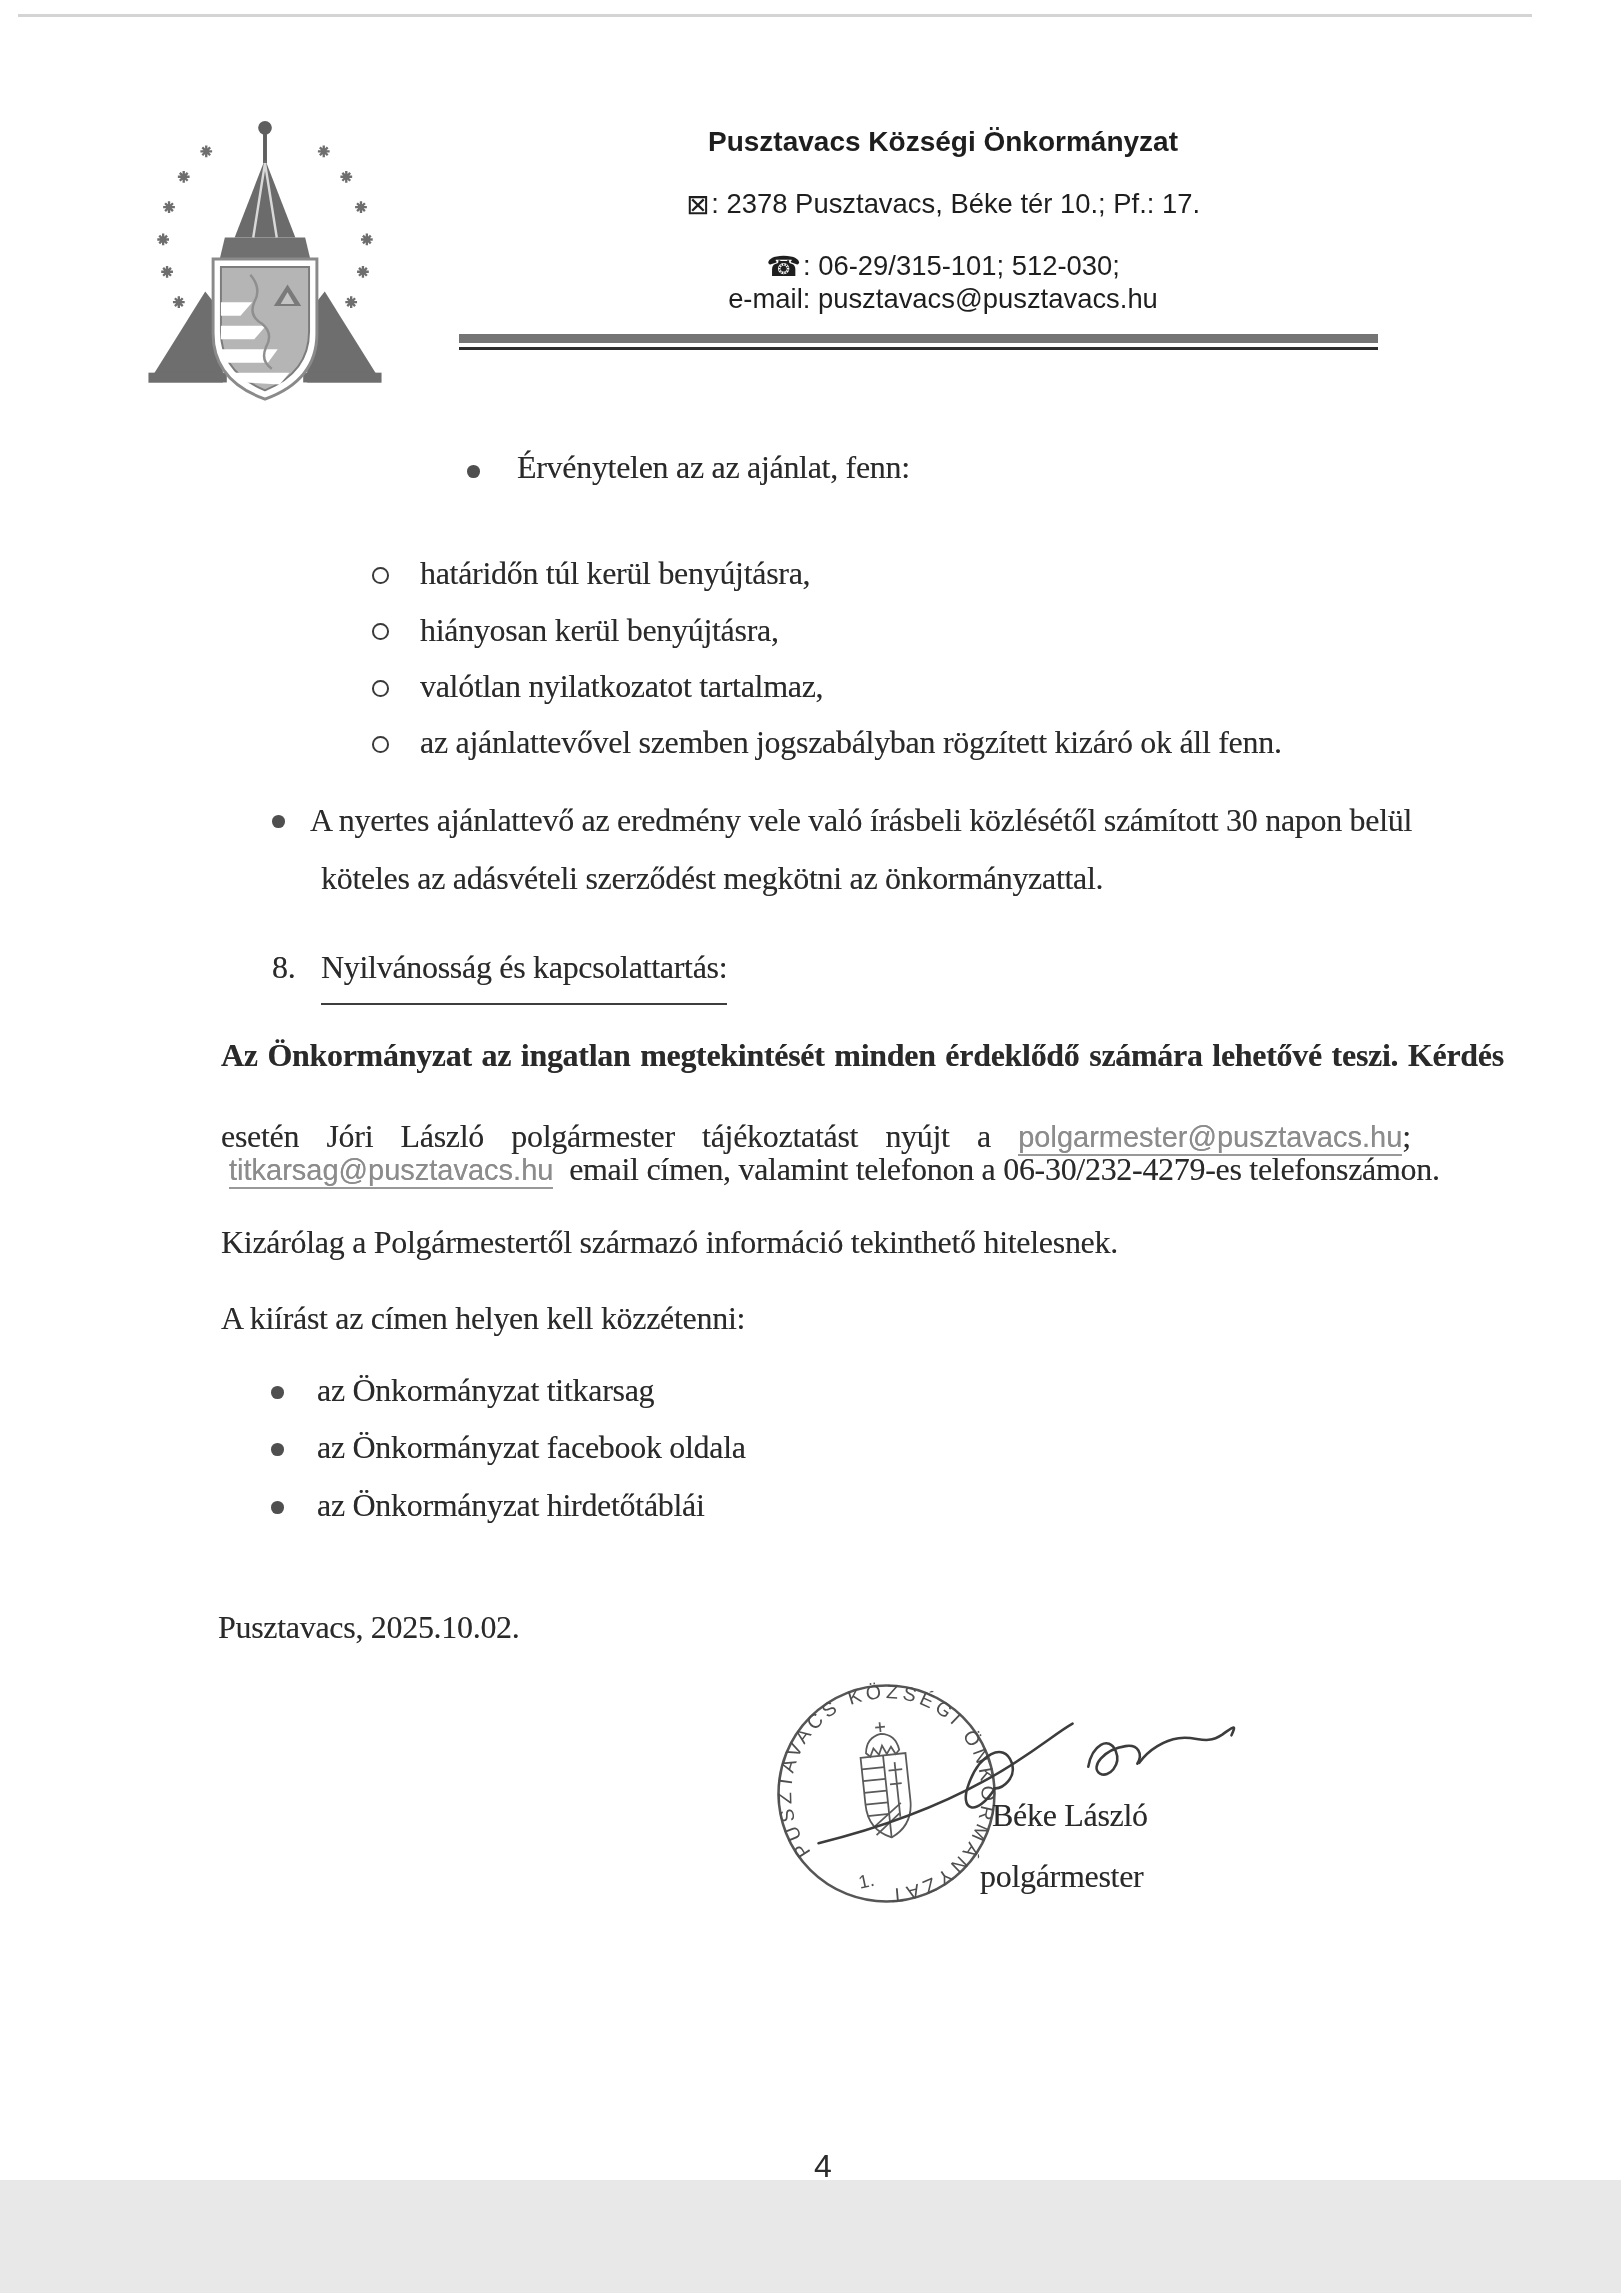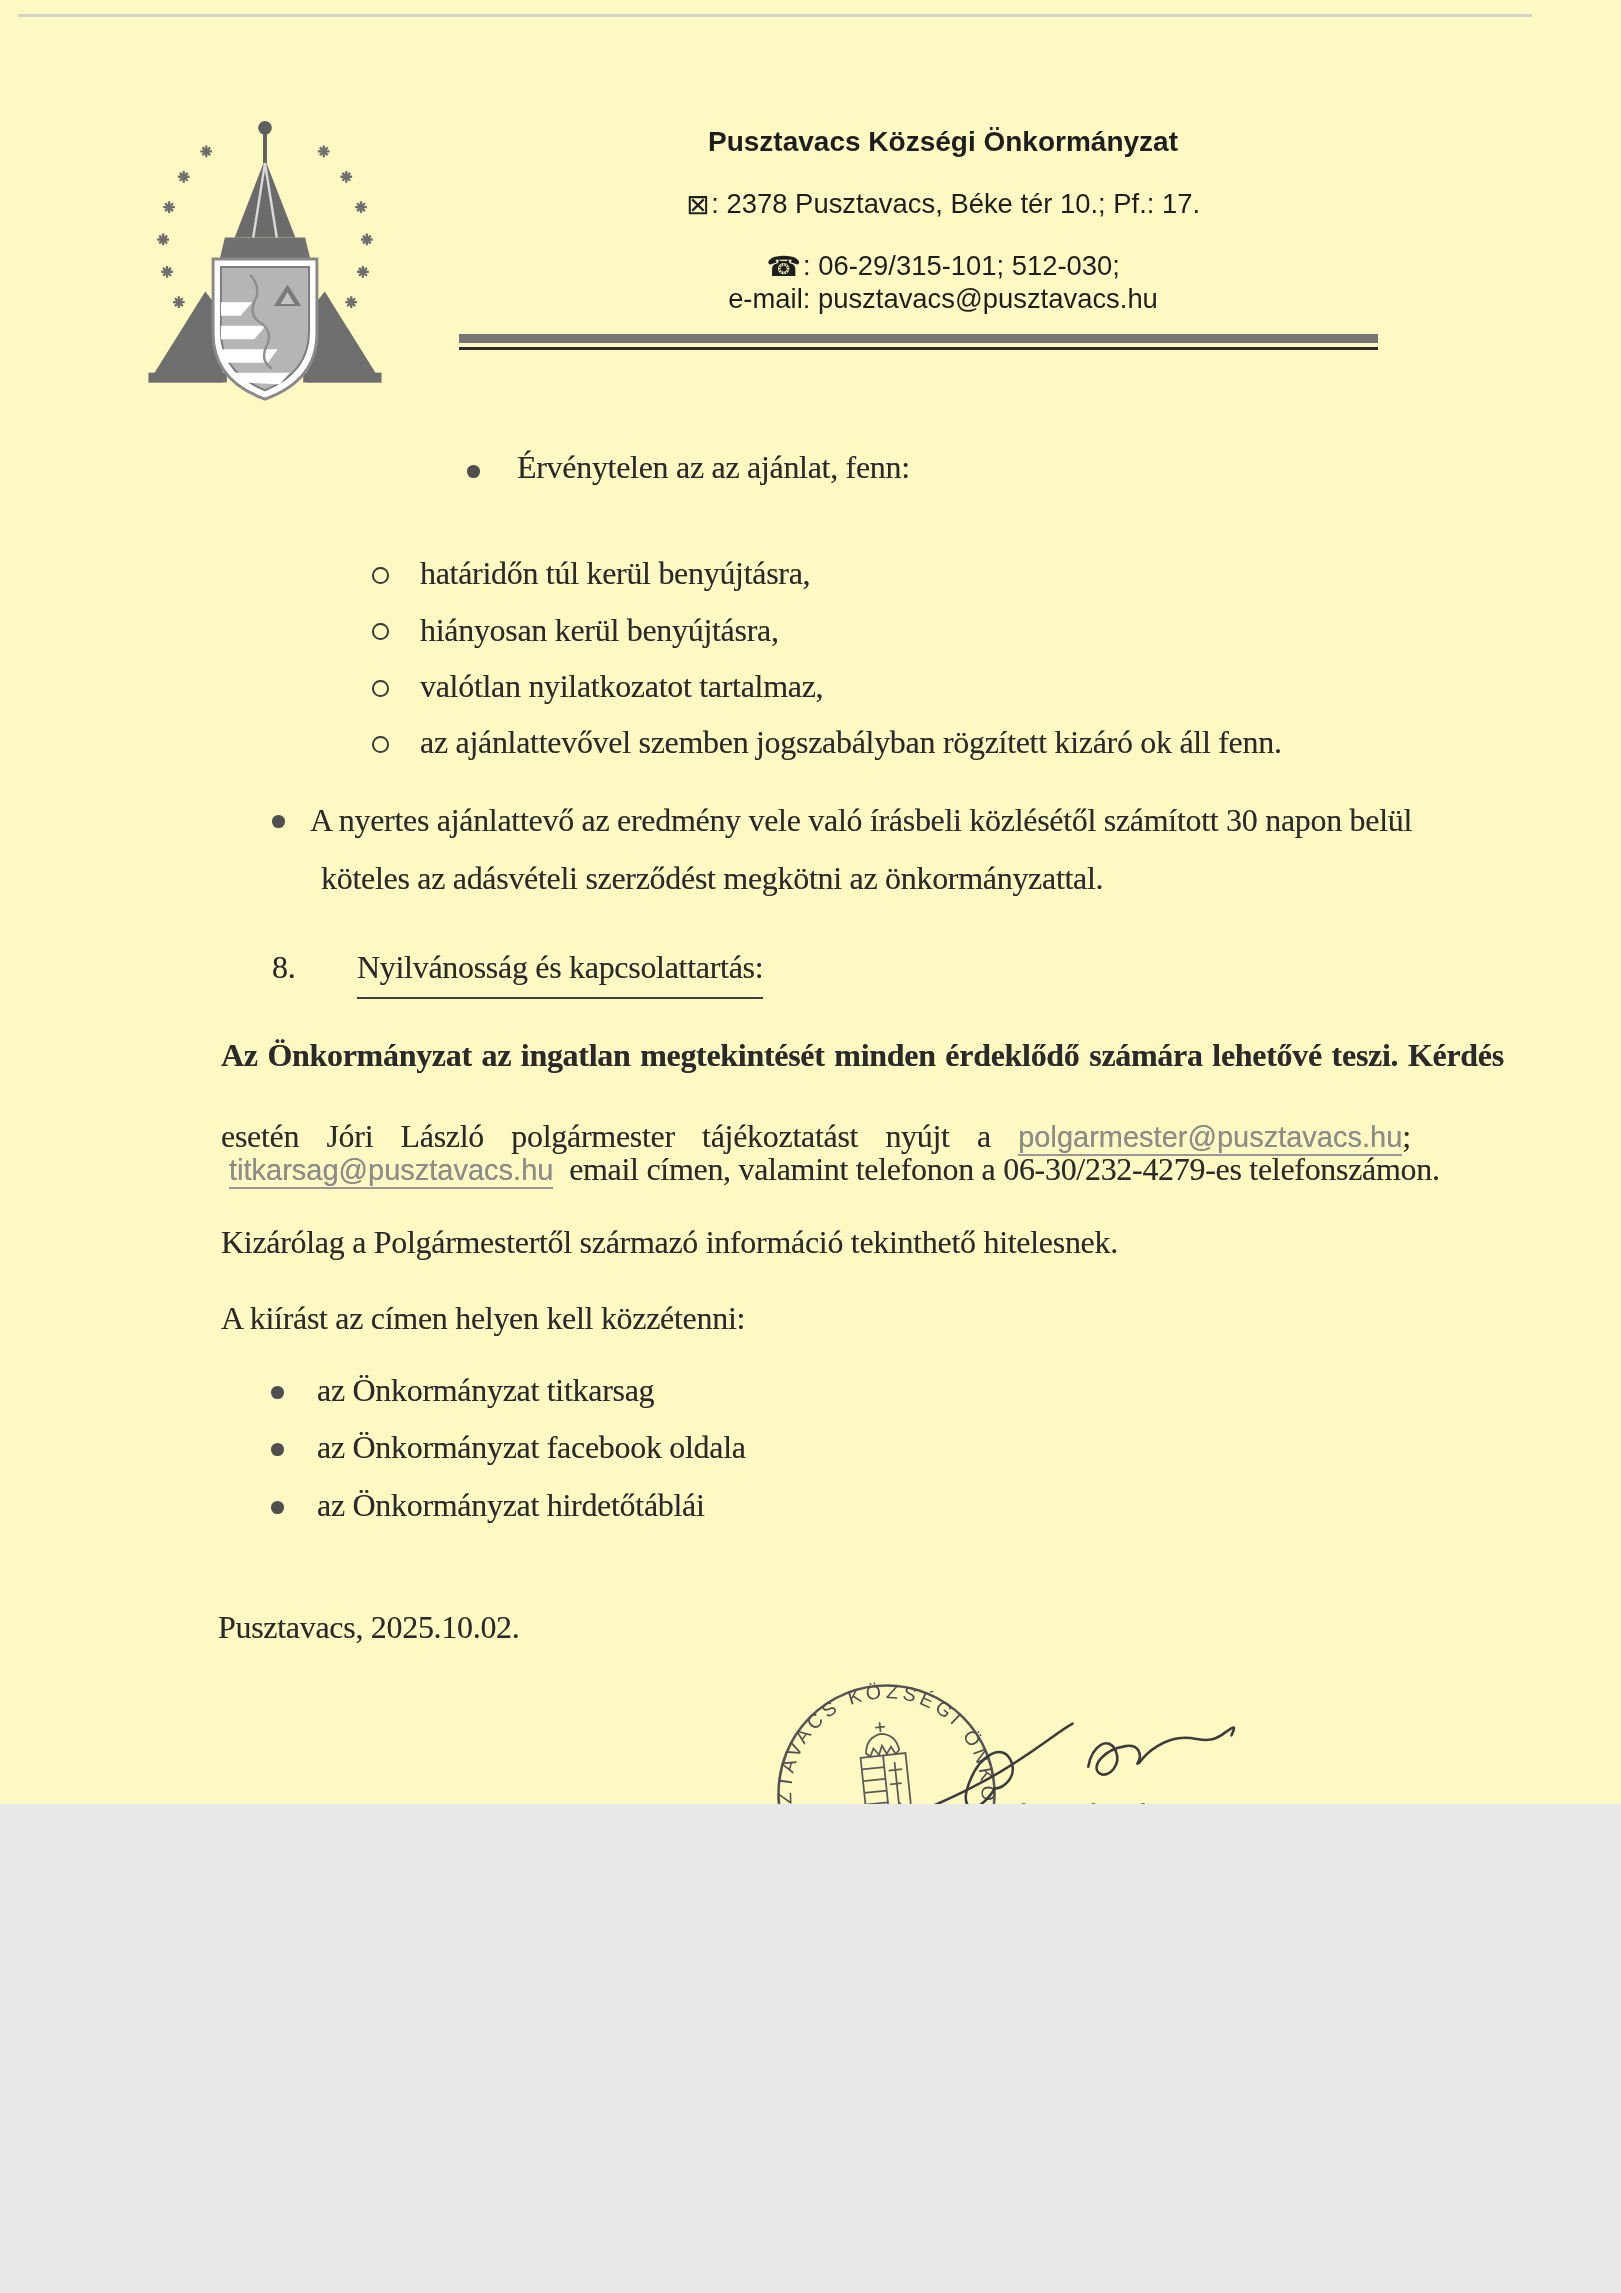--- a/index.html
+++ b/index.html
@@ -1,17 +1,17 @@
 <!DOCTYPE html>
 <html><head>
 <meta charset="utf-8">
 <style>
   html,body{margin:0;padding:0;background:#e8e8e8;}
   .page{
-    position:relative;width:1621px;height:1804px;background:#fef9c3;
+    position:relative;width:1621px;height:2180px;background:#ffffff;
     overflow:hidden;font-family:"Liberation Serif","DejaVu Serif",serif;color:#2a2a2a;
   }
   .abs{position:absolute;}
   .t{
     position:absolute;font:32px/1.18 "Liberation Serif","DejaVu Serif",serif;
     color:#2a2a2a;white-space:nowrap;letter-spacing:-0.3px;
     text-shadow:0 0 0.5px rgba(40,40,40,.45);
   }
   .hdr{
     position:absolute;left:529px;width:828px;text-align:center;
@@ -25,21 +25,21 @@
   .rule{position:absolute;left:459px;top:334px;width:919px;}
   .rule .r1{height:8.8px;background:#757575;}
   .rule .r2{height:2.9px;background:#2d2d2d;margin-top:3.9px;}
   .dot{
     position:absolute;width:12.7px;height:12.7px;border-radius:50%;background:#4f4f4f;
   }
   .ring{
     position:absolute;width:16.7px;height:16.7px;border-radius:50%;
     border:2.5px solid #3a3a3a;background:transparent;box-sizing:border-box;
   }
-  .u8{border-bottom:2.9px solid #3e3e3e;padding-bottom:12px;margin-left:36px;}
+  .u8{border-bottom:2.9px solid #3e3e3e;padding-bottom:18px;}
   .lnk{
     font-family:"Liberation Sans","DejaVu Sans",sans-serif;font-size:29px;
     color:#8c8c8c;border-bottom:2px solid #989898;padding-bottom:1px;letter-spacing:0;
   }
   .ws20{word-spacing:19.6px;}
   .ws2{word-spacing:2px;font-weight:bold;}
   .gap14{margin-right:15.7px;margin-left:8px;}
   .pagenum{
     position:absolute;left:779px;top:2148px;width:88px;text-align:center;
     font:32px "Liberation Sans","DejaVu Sans",sans-serif;color:#2b2b2b;

